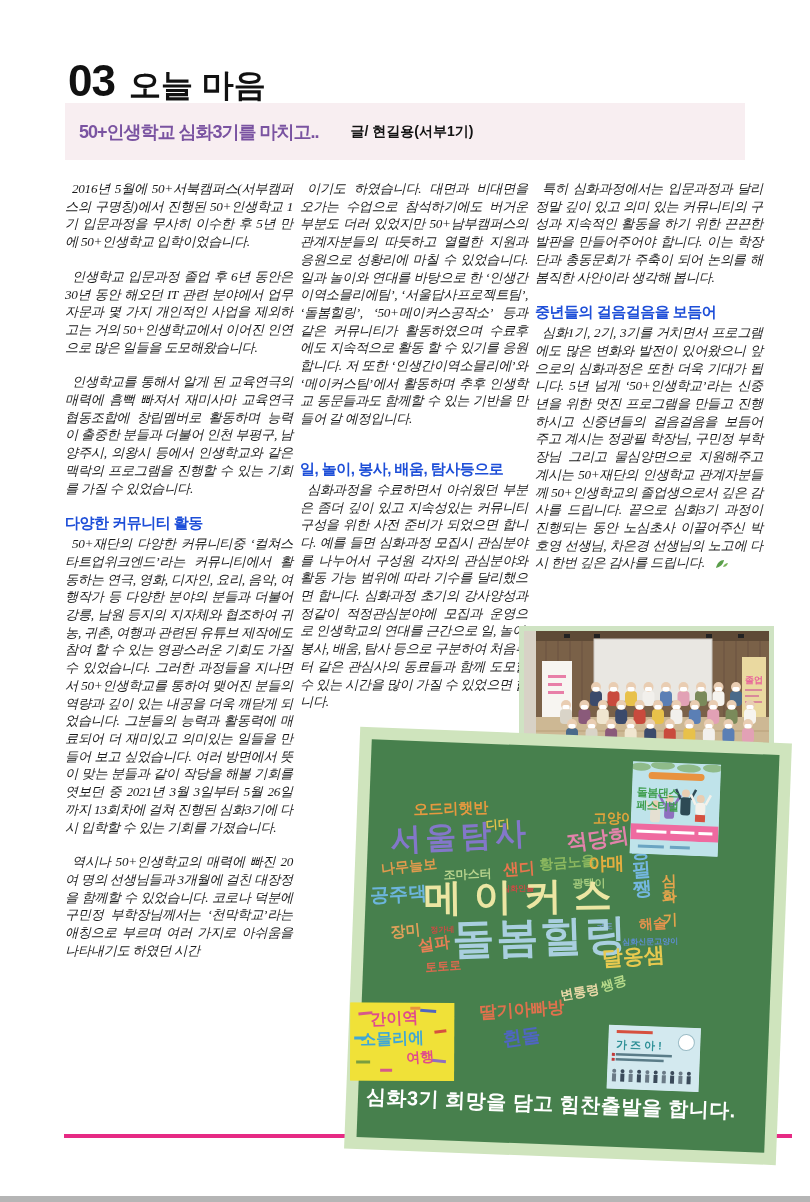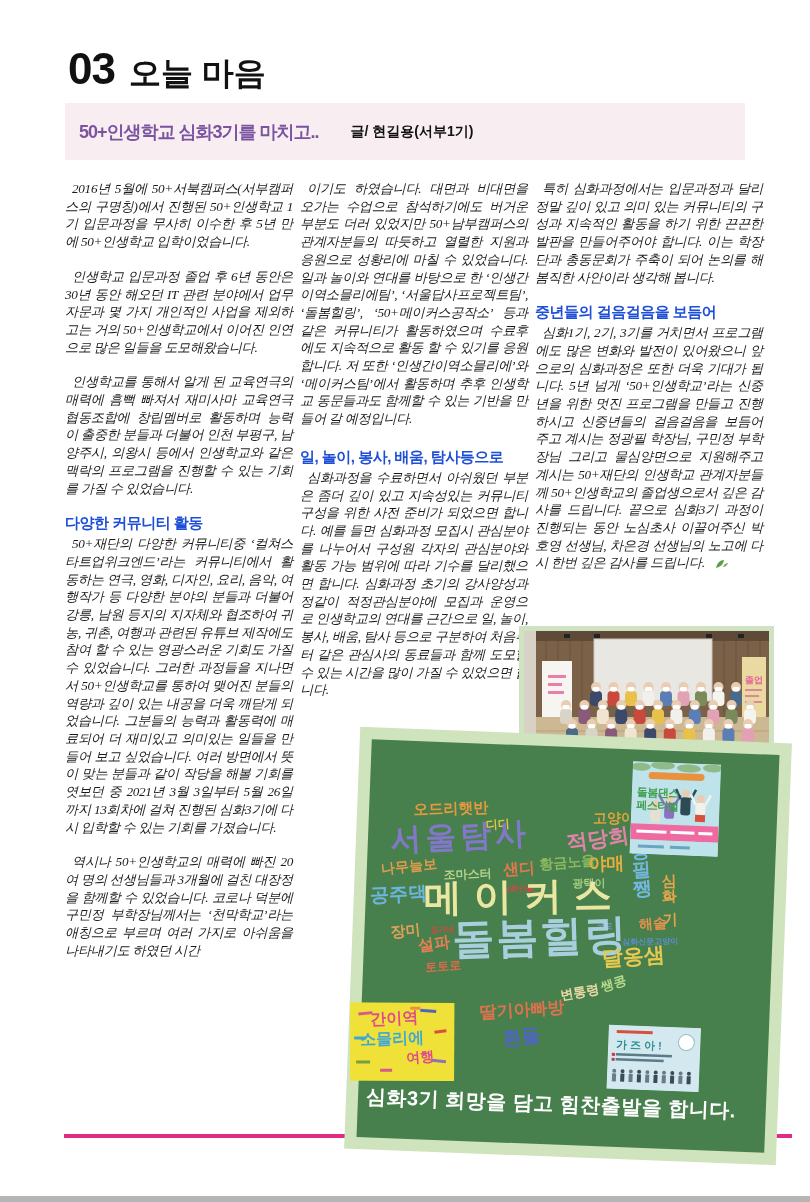--- a/index.html
+++ b/index.html
@@ -1,21 +1,21 @@
 <!DOCTYPE html>
 <html><head>
 <meta charset="utf-8">
 <style>
   html,body{margin:0;padding:0;background:#ffffff;}
   #page{position:relative;width:810px;height:1202px;background:#fff;overflow:hidden;
         font-family:"Liberation Serif",serif;color:#1a1a1a;}
   
   #masthead{position:absolute;left:68px;top:44px;display:flex;align-items:baseline;gap:14px;
             font-family:"Liberation Sans",sans-serif;}
-  #sec-num{font-size:44px;font-weight:900;letter-spacing:-1px;color:#111;}
+  #sec-num{font-size:44px;font-weight:900;letter-spacing:-1px;color:#111;margin-top:12px;}
   #sec-title{font-size:32px;font-weight:800;color:#111;}
   #banner{position:absolute;left:65px;top:103px;width:680px;height:57px;background:#f8eef1;
           display:flex;align-items:center;font-family:"Liberation Sans",sans-serif;}
   #headline{margin-left:14px;font-size:18px;font-weight:800;color:#7a53a1;letter-spacing:-1px;}
   #byline{margin-left:32px;font-size:14px;font-weight:700;color:#111;}
   
   .col{position:absolute;top:180px;width:228px;font-size:13.2px;line-height:17.7px;
        text-align:justify;word-break:break-all;letter-spacing:-0.3px;z-index:1;}
   .col p{margin:0 0 17px 0;text-indent:7px;font-style:italic;}
   .col h3{font-family:"Liberation Sans",sans-serif;font-size:15px;line-height:18px;
@@ -64,21 +64,21 @@
   <div class="col" id="col-0">
       <p>2016년 5월에 50+서북캠퍼스(서부캠퍼스의 구명칭)에서 진행된 50+인생학교 1기 입문과정을 무사히 이수한 후 5년 만에 50+인생학교 입학이었습니다.</p>
       <p>인생학교 입문과정 졸업 후 6년 동안은 30년 동안 해오던 IT 관련 분야에서 업무자문과 몇 가지 개인적인 사업을 제외하고는 거의 50+인생학교에서 이어진 인연으로 많은 일들을 도모해왔습니다.</p>
       <p>인생학교를 통해서 알게 된 교육연극의 매력에 흠뻑 빠져서 재미사마 교육연극협동조합에 창립멤버로 활동하며 능력이 출중한 분들과 더불어 인천 부평구, 남양주시, 의왕시 등에서 인생학교와 같은 맥락의 프로그램을 진행할 수 있는 기회를 가질 수 있었습니다.</p>
       <h3>다양한 커뮤니티 활동</h3>
       <p>50+재단의 다양한 커뮤니티중 ‘컬쳐스타트업위크엔드’라는 커뮤니티에서 활동하는 연극, 영화, 디자인, 요리, 음악, 여행작가 등 다양한 분야의 분들과 더불어 강릉, 남원 등지의 지자체와 협조하여 귀농, 귀촌, 여행과 관련된 유튜브 제작에도 참여 할 수 있는 영광스러운 기회도 가질 수 있었습니다. 그러한 과정들을 지나면서 50+인생학교를 통하여 맺어진 분들의 역량과 깊이 있는 내공을 더욱 깨닫게 되었습니다. 그분들의 능력과 활동력에 매료되어 더 재미있고 의미있는 일들을 만들어 보고 싶었습니다. 여러 방면에서 뜻이 맞는 분들과 같이 작당을 해볼 기회를 엿보던 중 2021년 3월 3일부터 5월 26일까지 13회차에 걸쳐 진행된 심화3기에 다시 입학할 수 있는 기회를 가졌습니다.</p>
       <p>역시나 50+인생학교의 매력에 빠진 20여 명의 선생님들과 3개월에 걸친 대장정을 함께할 수 있었습니다. 코로나 덕분에 구민정 부학장님께서는 ‘천막학교’라는 애칭으로 부르며 여러 가지로 아쉬움을 나타내기도 하였던 시간</p>
     </div>
   <div class="col" id="col-1">
       <p>이기도 하였습니다. 대면과 비대면을 오가는 수업으로 참석하기에도 버거운 부분도 더러 있었지만 50+남부캠퍼스의 관계자분들의 따듯하고 열렬한 지원과 응원으로 성황리에 마칠 수 있었습니다. 일과 놀이와 연대를 바탕으로 한 ‘인생간이역소믈리에팀’, ‘서울답사프로젝트팀’, ‘돌봄힐링’, ‘50+메이커스공작소’ 등과 같은 커뮤니티가 활동하였으며 수료후에도 지속적으로 활동 할 수 있기를 응원합니다. 저 또한 ‘인생간이역소믈리에’와 ‘메이커스팀’에서 활동하며 추후 인생학교 동문들과도 함께할 수 있는 기반을 만들어 갈 예정입니다.</p>
-      <h3 style="margin-top: 20px;">일, 놀이, 봉사, 배움, 탐사등으로</h3>
+      <h3 style="margin-top: 32px;">일, 놀이, 봉사, 배움, 탐사등으로</h3>
       <p>심화과정을 수료하면서 아쉬웠던 부분은 좀더 깊이 있고 지속성있는 커뮤니티구성을 위한 사전 준비가 되었으면 합니다. 예를 들면 심화과정 모집시 관심분야를 나누어서 구성원 각자의 관심분야와 활동 가능 범위에 따라 기수를 달리했으면 합니다. 심화과정 초기의 강사양성과정같이 적정관심분야에 모집과 운영으로 인생학교의 연대를 근간으로 일, 놀이, 봉사, 배움, 탐사 등으로 구분하여 처음부터 같은 관심사의 동료들과 함께 도모할 수 있는 시간을 많이 가질 수 있었으면 합니다.</p>
     </div>
   <div class="col" id="col-2">
       <p>특히 심화과정에서는 입문과정과 달리 정말 깊이 있고 의미 있는 커뮤니티의 구성과 지속적인 활동을 하기 위한 끈끈한 발판을 만들어주어야 합니다. 이는 학장단과 총동문회가 주축이 되어 논의를 해봄직한 사안이라 생각해 봅니다.</p>
       <h3>중년들의 걸음걸음을 보듬어</h3>
       <p>심화1기, 2기, 3기를 거치면서 프로그램에도 많은 변화와 발전이 있어왔으니 앞으로의 심화과정은 또한 더욱 기대가 됩니다. 5년 넘게 ‘50+인생학교’라는 신중년을 위한 멋진 프로그램을 만들고 진행하시고 신중년들의 걸음걸음을 보듬어주고 계시는 정광필 학장님, 구민정 부학장님 그리고 물심양면으로 지원해주고 계시는 50+재단의 인생학교 관계자분들께 50+인생학교의 졸업생으로서 깊은 감사를 드립니다. 끝으로 심화3기 과정이 진행되는 동안 노심초사 이끌어주신 박호영 선생님, 차은경 선생님의 노고에 다시 한번 깊은 감사를 드립니다.<span class="leaf-icon"><svg width="13" height="11" viewBox="0 0 13 11">
             <path d="M1 10 C2 5 5 2 9 2 C8 7 5 9 1 10 Z" fill="#5a9e4a"></path>
             <path d="M8 9 C9 6 11 5 13 5 C12 8 10 9 8 9 Z" fill="#7ab45c"></path>
           </svg></span></p>
     </div>

